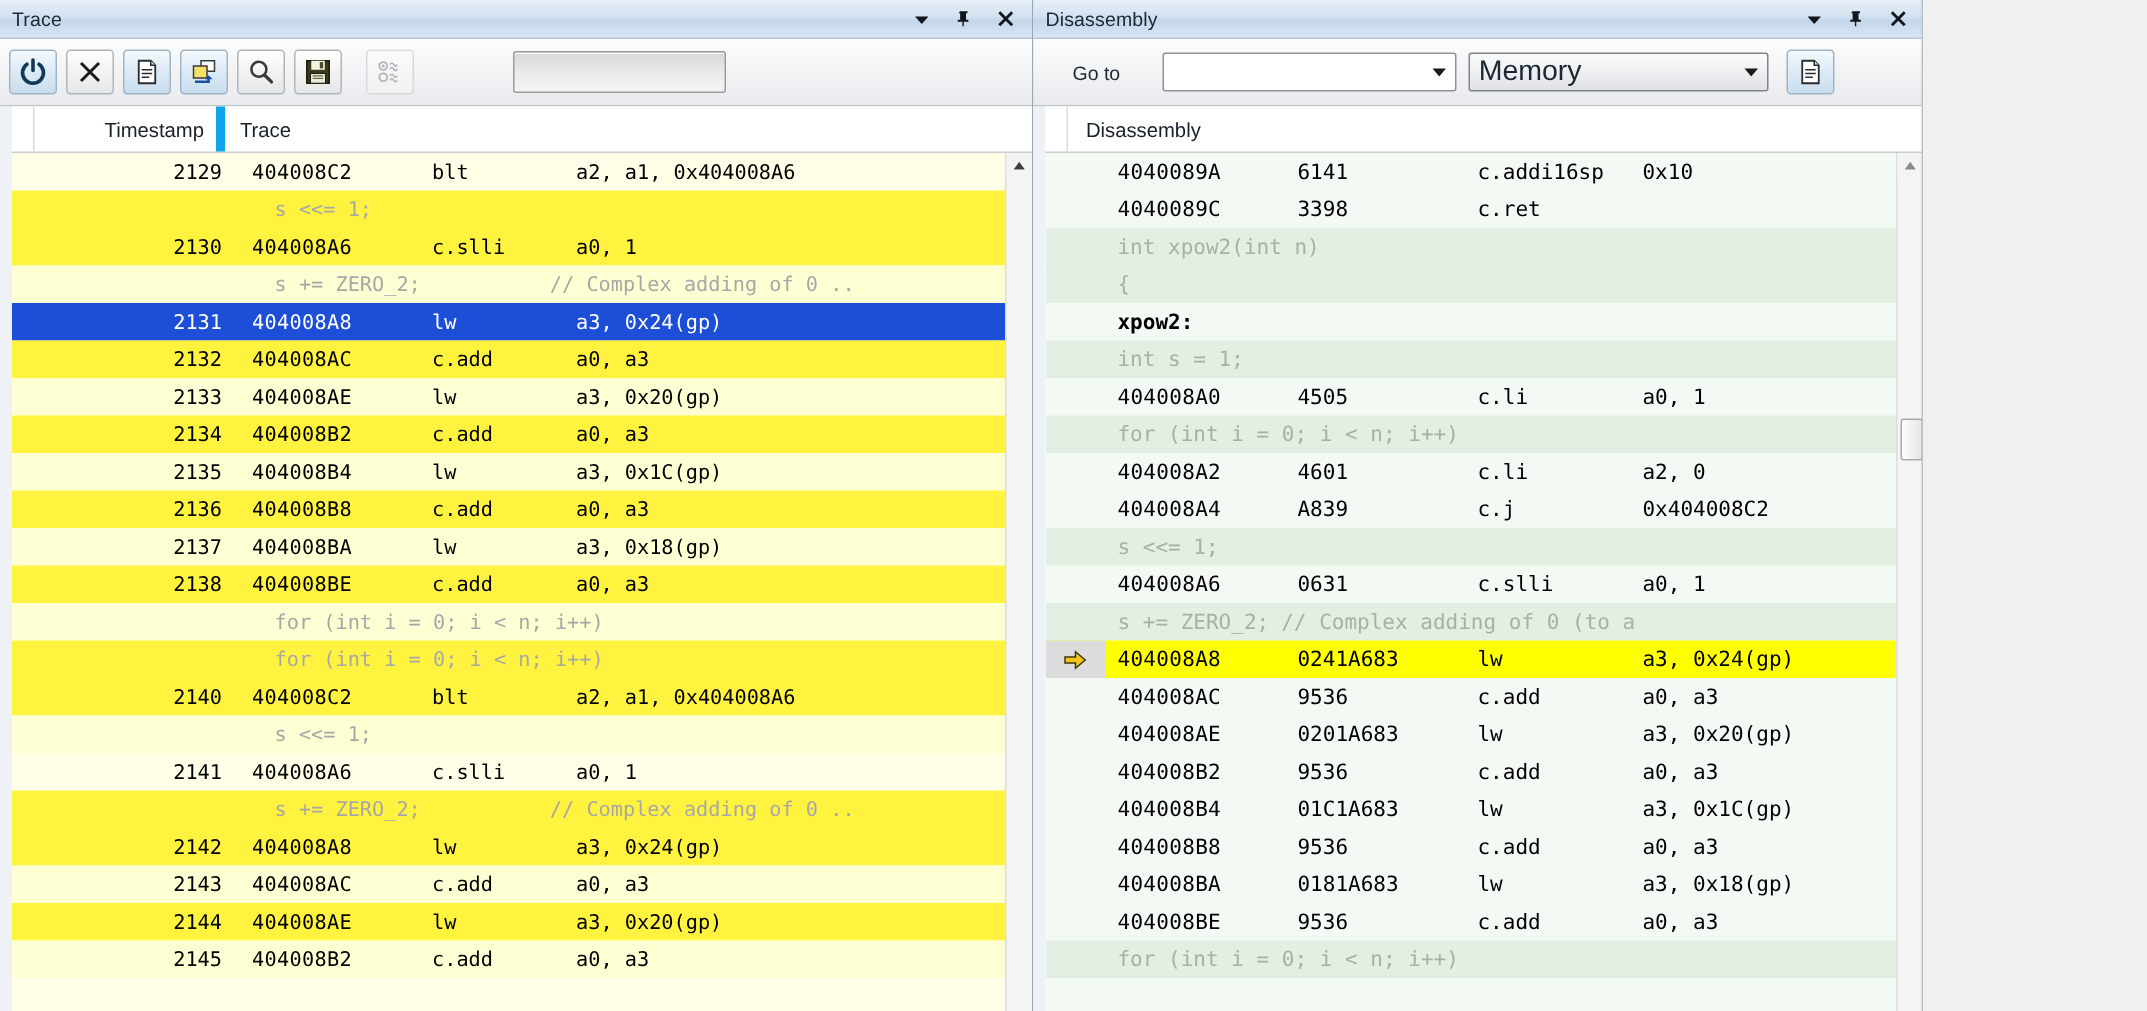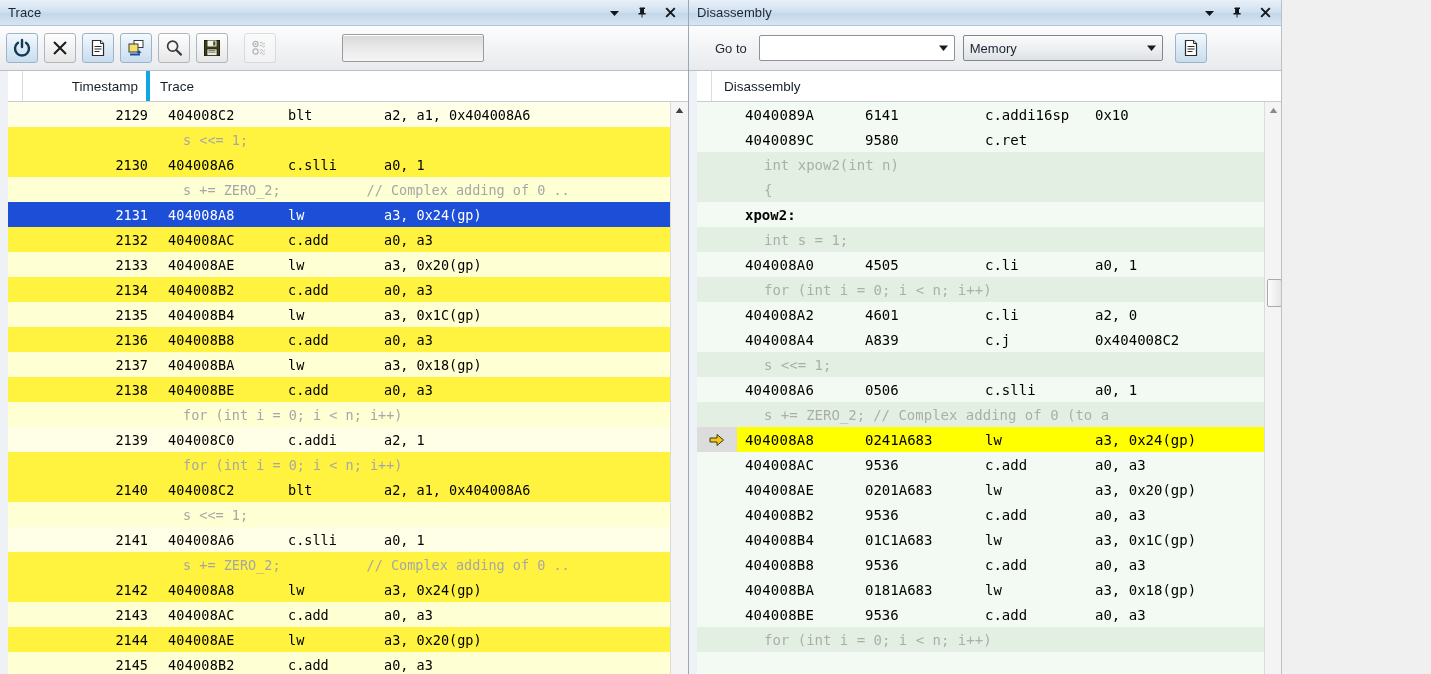--- a/index.html
+++ b/index.html
@@ -63,40 +63,40 @@
     box-shadow:inset 0 1px 0 #ffffff;
   }
 
   
   .toolbar-r{
     height:44px;min-height:44px;
     background:linear-gradient(to bottom,#fdfdfd 0%,#f2f3f5 50%,#e8eaed 100%);
     border-bottom:1px solid #b9c0c8;
     display:flex;align-items:center;padding-left:26px;gap:8px;
   }
-  .goto-label{font-size:13px;color:#1b2733;margin-right:4px;}
+  .goto-label{font-size:13px;color:#1b2733;margin-right:20px;}
   .combo{
     height:26px;border:1px solid #8f9399;border-radius:2px;display:flex;align-items:center;
     box-sizing:border-box;background:#fff;
   }
   .combo.white{width:196px;background:#fff;}
   .combo.grey{width:200px;background:linear-gradient(to bottom,#fbfbfb 0%,#eceef0 55%,#dfe2e5 100%);
               border:1px solid #7e858c;}
-  .combo .c-val{flex:1;padding:0 6px;font-size:13px;color:#1b2733;overflow:hidden;white-space:nowrap;}
+  .combo .c-val{flex:1;padding:0 6px;font-size:19px;color:#1b2733;overflow:hidden;white-space:nowrap;}
   .combo .c-arrow{width:20px;display:flex;align-items:center;justify-content:center;}
 
   
   .list-head{
     height:30px;min-height:30px;background:#ffffff;
     border-bottom:1px solid #c8cdd3;
     display:flex;align-items:center;position:relative;
     font-size:13.5px;color:#17202a;
   }
   .lh-cell{height:30px;display:flex;align-items:center;padding-left:8px;box-sizing:border-box;
-           border-right:4px solid #0ea5e9;}
+           border-right:6px solid #0ea5e9;}
   .lh-spacer{width:14px;border-right:1px solid #d8dde2;height:30px;}
 
   
   .list-wrap{flex:1;position:relative;overflow:hidden;display:flex;}
   .rows{flex:1;position:relative;overflow:hidden;background:#ffffe8;}
   .rows.dis{background:#f3faf3;}
 
   .row{height:25px;display:flex;align-items:center;box-sizing:border-box;
        font-family:"DejaVu Sans Mono","Liberation Mono",monospace;font-size:13.5px;
        white-space:nowrap;}
@@ -113,21 +113,21 @@
   .c-ops{color:#000;}
   .row.sel .c-ts,.row.sel .c-addr,.row.sel .c-mn,.row.sel .c-ops{color:#fff;}
 
   .src{color:#a7a7a7;padding-left:175px;font-family:"DejaVu Sans Mono","Liberation Mono",monospace;
        font-size:13.5px;}
 
   
   .drow{height:25px;display:flex;align-items:center;box-sizing:border-box;
         font-family:"DejaVu Sans Mono","Liberation Mono",monospace;font-size:14px;white-space:nowrap;}
   .drow.code{background:#f3faf3;}
-  .drow.srcline{background:#e3efe3;padding-left:19px;}
+  .drow.srcline{background:#e3efe3;}
   .drow.hl{background:#ffff00;}
   .d-gutter{width:40px;min-width:40px;height:25px;display:flex;align-items:center;
             justify-content:center;background:transparent;}
   .drow.hl .d-gutter{background:#dcdcdc;}
   .d-addr{width:120px;padding-left:8px;color:#000;letter-spacing:.2px;}
   .d-enc{width:120px;color:#000;}
   .d-mn{width:110px;color:#000;}
   .d-ops{color:#000;}
   .d-label{padding-left:8px;color:#000;font-weight:bold;}
   .d-src{color:#a8b0a8;padding-left:8px;}
@@ -326,26 +326,20 @@
             </div>
             <div class="row y">
               <span class="c-ts">2138</span>
               <span class="c-addr">404008BE</span>
               <span class="c-mn">c.add</span>
               <span class="c-ops">a0, a3</span>
             </div>
             <div class="row lc">
               <span class="src">for (int i = 0; i &lt; n; i++)</span>
             </div>
-            <div class="row pale">
-              <span class="c-ts">2139</span>
-              <span class="c-addr">404008C0</span>
-              <span class="c-mn">c.addi</span>
-              <span class="c-ops">a2, 1</span>
-            </div>
             <div class="row y">
               <span class="src">for (int i = 0; i &lt; n; i++)</span>
             </div>
             <div class="row y">
               <span class="c-ts">2140</span>
               <span class="c-addr">404008C2</span>
               <span class="c-mn">blt</span>
               <span class="c-ops">a2, a1, 0x404008A6</span>
             </div>
             <div class="row lc">
@@ -464,21 +458,21 @@
             <div class="drow code">
               <div class="d-gutter"></div>
               <span class="d-addr">4040089A</span>
               <span class="d-enc">6141</span>
               <span class="d-mn">c.addi16sp</span>
               <span class="d-ops">0x10</span>
             </div>
             <div class="drow code">
               <div class="d-gutter"></div>
               <span class="d-addr">4040089C</span>
-              <span class="d-enc">9580</span>
+              <span class="d-enc">3398</span>
               <span class="d-mn">c.ret</span>
               <span class="d-ops"></span>
             </div>
             <div class="drow srcline">
               <div class="d-gutter"></div>
               <span class="d-src">int xpow2(int n)</span>
             </div>
             <div class="drow srcline">
               <div class="d-gutter"></div>
               <span class="d-src">{</span>
@@ -516,21 +510,21 @@
               <span class="d-mn">c.j</span>
               <span class="d-ops">0x404008C2</span>
             </div>
             <div class="drow srcline">
               <div class="d-gutter"></div>
               <span class="d-src">s &lt;&lt;= 1;</span>
             </div>
             <div class="drow code">
               <div class="d-gutter"></div>
               <span class="d-addr">404008A6</span>
-              <span class="d-enc">0506</span>
+              <span class="d-enc">0631</span>
               <span class="d-mn">c.slli</span>
               <span class="d-ops">a0, 1</span>
             </div>
             <div class="drow srcline">
               <div class="d-gutter"></div>
               <span class="d-src">s += ZERO_2;</span>
               <span class="d-src cmt">// Complex adding of 0 (to a</span>
             </div>
             <div class="drow hl">
               <div class="d-gutter">

